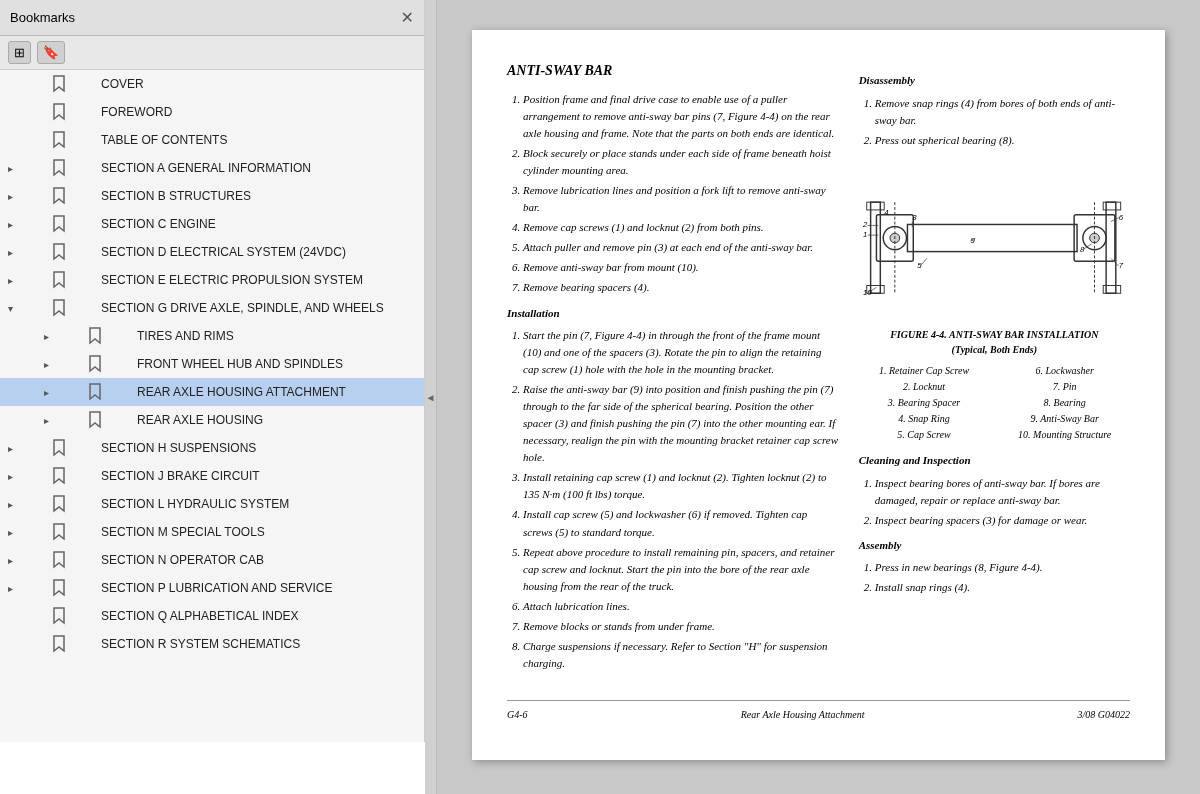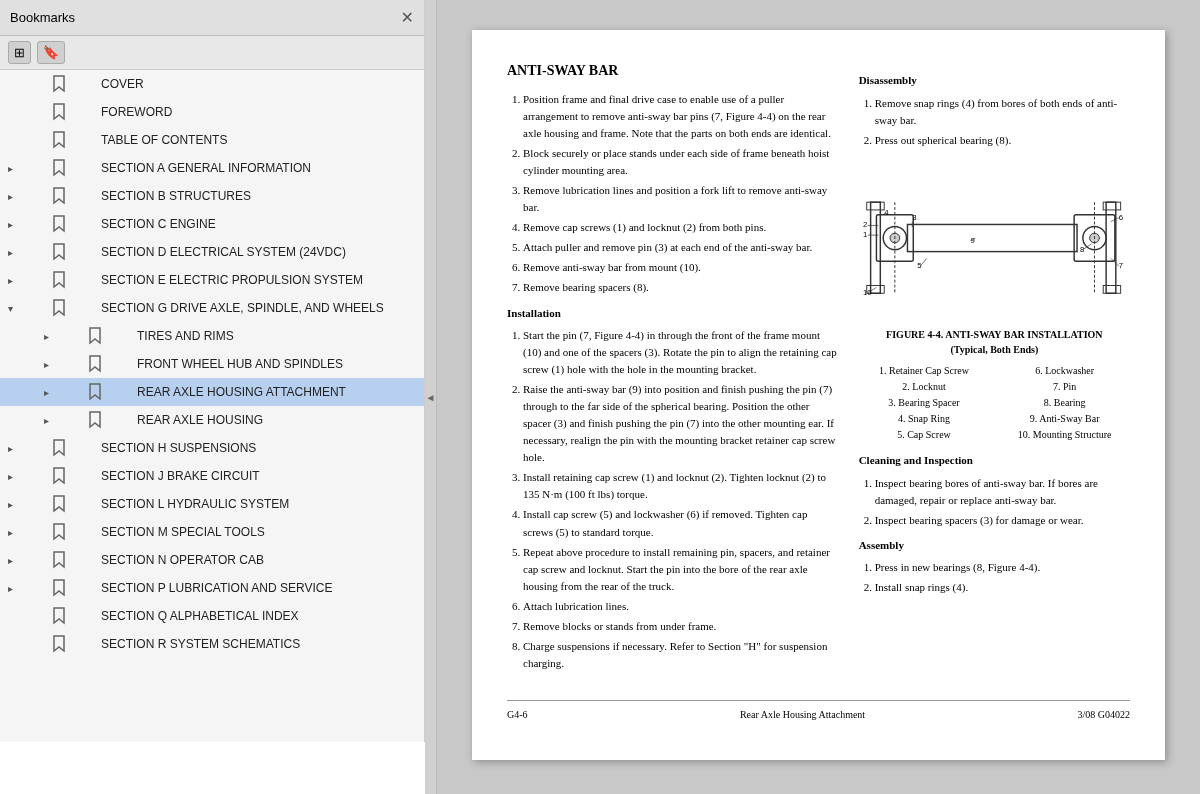--- a/index.html
+++ b/index.html
@@ -120,20 +120,21 @@
       color: #666;
     }
 
     
     #right-panel {
       flex: 1;
       background: #c8c8c8;
       overflow-y: auto;
       padding: 30px 35px;
       height: 794px;
+      font-style: italic;
     }
 
     #doc-page {
       background: #fff;
       max-width: 700px;
       margin: 0 auto;
       padding: 30px 35px 20px 35px;
       box-shadow: 2px 2px 8px rgba(0,0,0,0.3);
       font-family: 'Times New Roman', serif;
       font-size: 11px;
@@ -388,21 +389,21 @@
     <div class="two-col">
       <div class="col-left">
         <div class="doc-title">ANTI-SWAY BAR</div>
         <ol class="doc-list" id="removal-list">
             <li>Position frame and final drive case to enable use of a puller arrangement to remove anti-sway bar pins (7, Figure 4-4) on the rear axle housing and frame. Note that the parts on both ends are identical.</li>
             <li>Block securely or place stands under each side of frame beneath hoist cylinder mounting area.</li>
             <li>Remove lubrication lines and position a fork lift to remove anti-sway bar.</li>
             <li>Remove cap screws (1) and locknut (2) from both pins.</li>
             <li>Attach puller and remove pin (3) at each end of the anti-sway bar.</li>
             <li>Remove anti-sway bar from mount (10).</li>
-            <li>Remove bearing spacers (8).</li>
+            <li>Remove bearing spacers (4).</li>
           </ol>
         <div class="section-heading">Installation</div>
         <ol class="doc-list" id="installation-list">
             <li>Start the pin (7, Figure 4-4) in through the front of the frame mount (10) and one of the spacers (3). Rotate the pin to align the retaining cap screw (1) hole with the hole in the mounting bracket.</li>
             <li>Raise the anti-sway bar (9) into position and finish pushing the pin (7) through to the far side of the spherical bearing. Position the other spacer (3) and finish pushing the pin (7) into the other mounting ear. If necessary, realign the pin with the mounting bracket retainer cap screw hole.</li>
             <li>Install retaining cap screw (1) and locknut (2). Tighten locknut (2) to 135 N·m (100 ft lbs) torque.</li>
             <li>Install cap screw (5) and lockwasher (6) if removed. Tighten cap screws (5) to standard torque.</li>
             <li>Repeat above procedure to install remaining pin, spacers, and retainer cap screw and locknut. Start the pin into the bore of the rear axle housing from the rear of the truck.</li>
             <li>Attach lubrication lines.</li>
             <li>Remove blocks or stands from under frame.</li>

